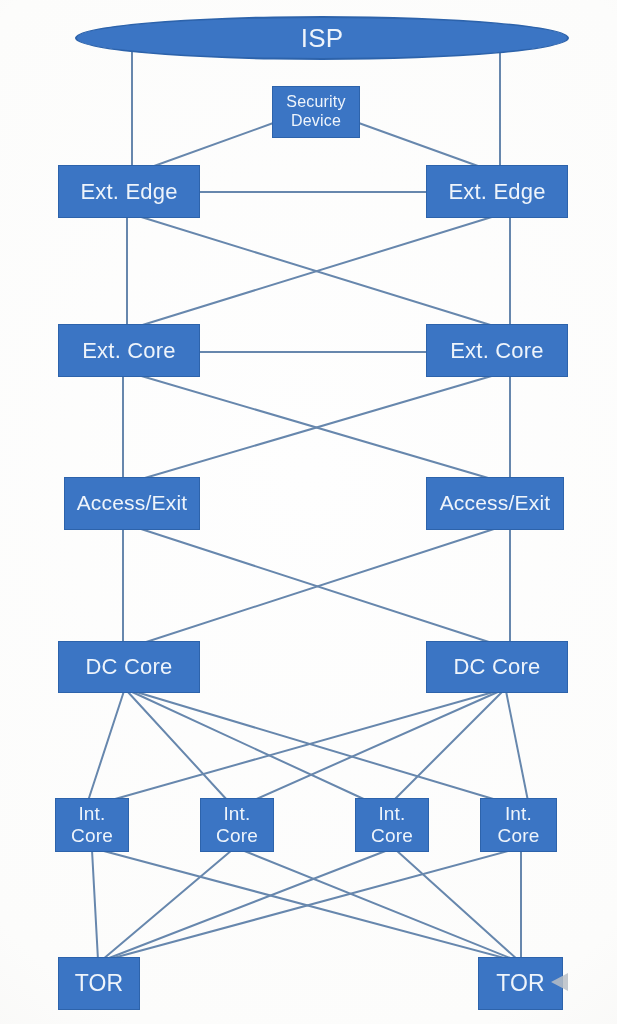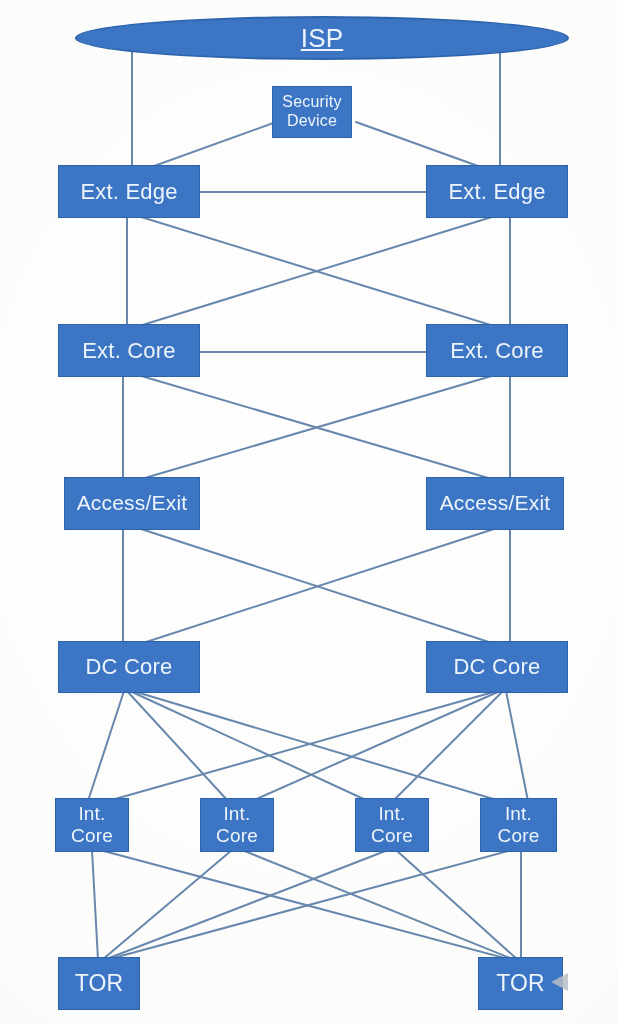--- a/index.html
+++ b/index.html
@@ -97,24 +97,24 @@
       <line x1="92" y1="850" x2="98" y2="960"></line>
       <line x1="232" y1="850" x2="102" y2="960"></line>
       <line x1="388" y1="850" x2="104" y2="960"></line>
       <line x1="512" y1="850" x2="106" y2="960"></line>
       <line x1="100" y1="850" x2="512" y2="960"></line>
       <line x1="242" y1="850" x2="515" y2="960"></line>
       <line x1="396" y1="850" x2="518" y2="960"></line>
       <line x1="521" y1="850" x2="521" y2="960"></line>
     </svg>
   <div class="nodes-layer">
-      <div class="node ellipse" style="left: 75px; top: 16px; width: 494px; height: 44px; font-size: 26px; text-decoration: underline;">
+      <div class="node ellipse" style="left: 75px; top: 16px; width: 494px; height: 44px; font-size: 26px;">
         <span>ISP</span>
       </div>
-      <div class="node" style="left: 272px; top: 86px; width: 80px; height: 52px; font-size: 16px; justify-content: center;">
+      <div class="node" style="left: 272px; top: 86px; width: 88px; height: 52px; font-size: 16px; justify-content: center;">
         <span>Security
 Device</span>
       </div>
       <div class="node" style="left: 58px; top: 165px; width: 142px; height: 53px; font-size: 22px;">
         <span>Ext. Edge</span>
       </div>
       <div class="node" style="left: 426px; top: 165px; width: 142px; height: 53px; font-size: 22px;">
         <span>Ext. Edge</span>
       </div>
       <div class="node" style="left: 58px; top: 324px; width: 142px; height: 53px; font-size: 22px;">

